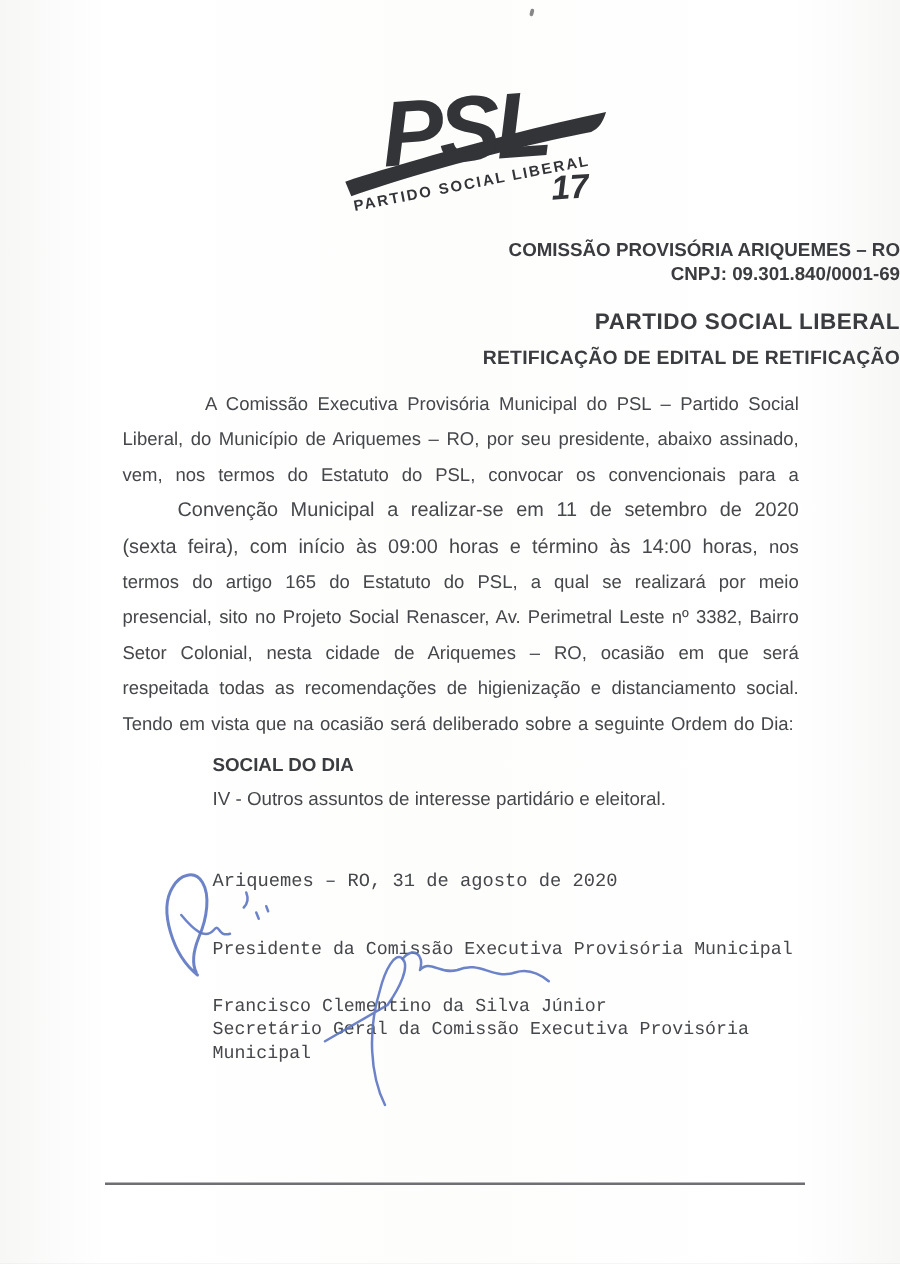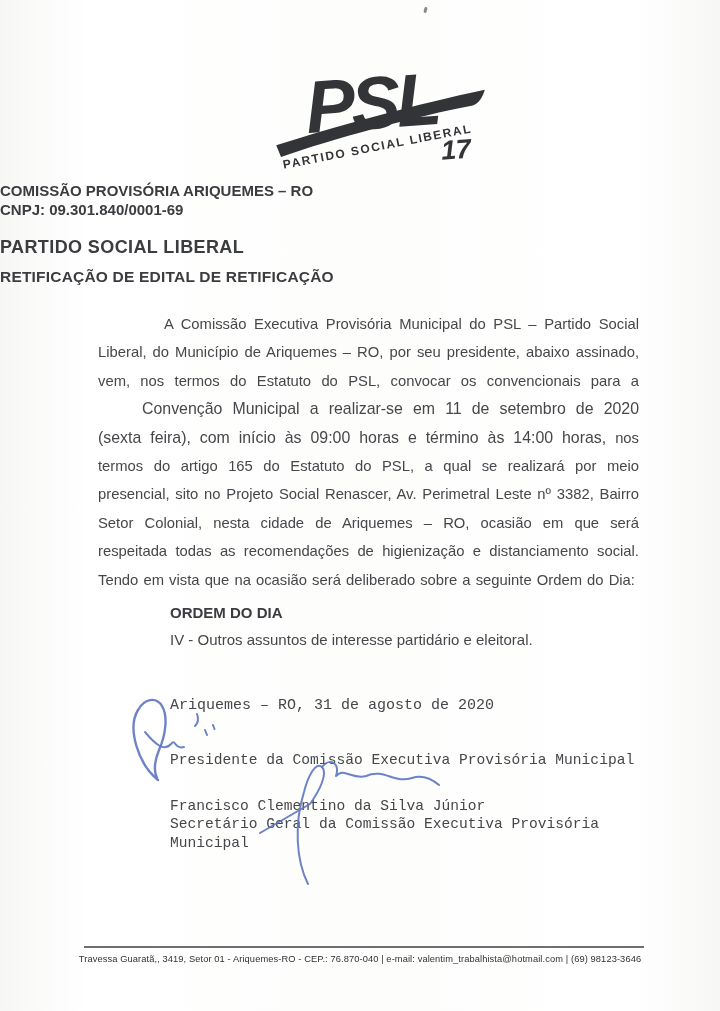--- a/index.html
+++ b/index.html
@@ -49,23 +49,23 @@
   .psl-number {
     font-weight: 900;
     font-style: italic;
     font-size: 27px;
     fill: #333437;
   }
 
   
   .header {
     position: absolute;
-    left: 0; top: 181px;
+    left: 0; top: 191px;
     width: 720px;
-    text-align: left;
+    text-align: right;
     color: #3b3c3f;
   }
   .header .committee,
   .header .cnpj {
     font-weight: bold;
     font-size: 15px;
     line-height: 19px;
   }
   .header .party {
     margin-top: 17px;
@@ -188,21 +188,21 @@
     <div class="committee">COMISSÃO PROVISÓRIA ARIQUEMES – RO</div>
     <div class="cnpj">CNPJ: 09.301.840/0001-69</div>
     <div class="party">PARTIDO SOCIAL LIBERAL</div>
     <div class="doc-title">RETIFICAÇÃO DE EDITAL DE RETIFICAÇÃO</div>
   </div>
 
   <div class="content">
     <p class="body-paragraph"><span>A Comissão Executiva Provisória Municipal do PSL – Partido Social Liberal, do Município de Ariquemes – RO, por seu presidente, abaixo assinado, vem, nos termos do Estatuto do PSL, convocar os convencionais para a </span><span class="amended">Convenção Municipal a realizar-se em 11 de setembro de 2020 (sexta feira), com início às 09:00 horas e término às 14:00 horas, </span><span>nos termos do artigo 165 do Estatuto do PSL, a qual se realizará por meio presencial, sito no Projeto Social Renascer, Av. Perimetral Leste nº 3382, Bairro Setor Colonial, nesta cidade de Ariquemes – RO, ocasião em que será respeitada todas as recomendações de higienização e distanciamento social. Tendo em vista que na ocasião será deliberado sobre a seguinte Ordem do Dia:</span></p>
 
     <div class="agenda">
-      <div class="agenda-heading">ORDEM DO DIA</div>
+      <div class="agenda-heading">SOCIAL DO DIA</div>
       <ul class="agenda-list">
         <li>IV - Outros assuntos de interesse partidário e eleitoral.</li>
       </ul>
     </div>
   </div>
 
   <div class="closing">
     <div class="dateline">Ariquemes – RO, 31 de agosto de 2020</div>
 
     <div class="sig-block-1">
@@ -222,15 +222,14 @@
     <path class="sig-stroke" stroke-width="2" d="M81,36 l2,5"></path>
     <path class="sig-stroke" stroke-width="2" d="M89,31 l1.5,4"></path>
   </svg>
 
   <svg class="signature-svg sig2" width="200" height="135" viewBox="0 0 200 135">
     <path class="sig-stroke" stroke-width="2" d="M60,130 C48,106 46,70 56,38 C60,22 68,7 74,13 C80,19 72,36 62,50 L12,79"></path>
     <path class="sig-stroke" stroke-width="2" d="M74,13 C82,3 92,9 88,22 C96,13 104,26 118,22 C136,14 146,30 164,24 C176,20 185,26 191,31"></path>
   </svg>
 
   <div class="footer-rule"></div>
-  <div class="footer-text">Travessa Guaratã,, 3419, Setor 01 - Ariquemes-RO - CEP.: 76.870-040 | e-mail: valentim_trabalhista@hotmail.com | (69) 98123-3646</div>
 
 </div>
 
 </body></html>

